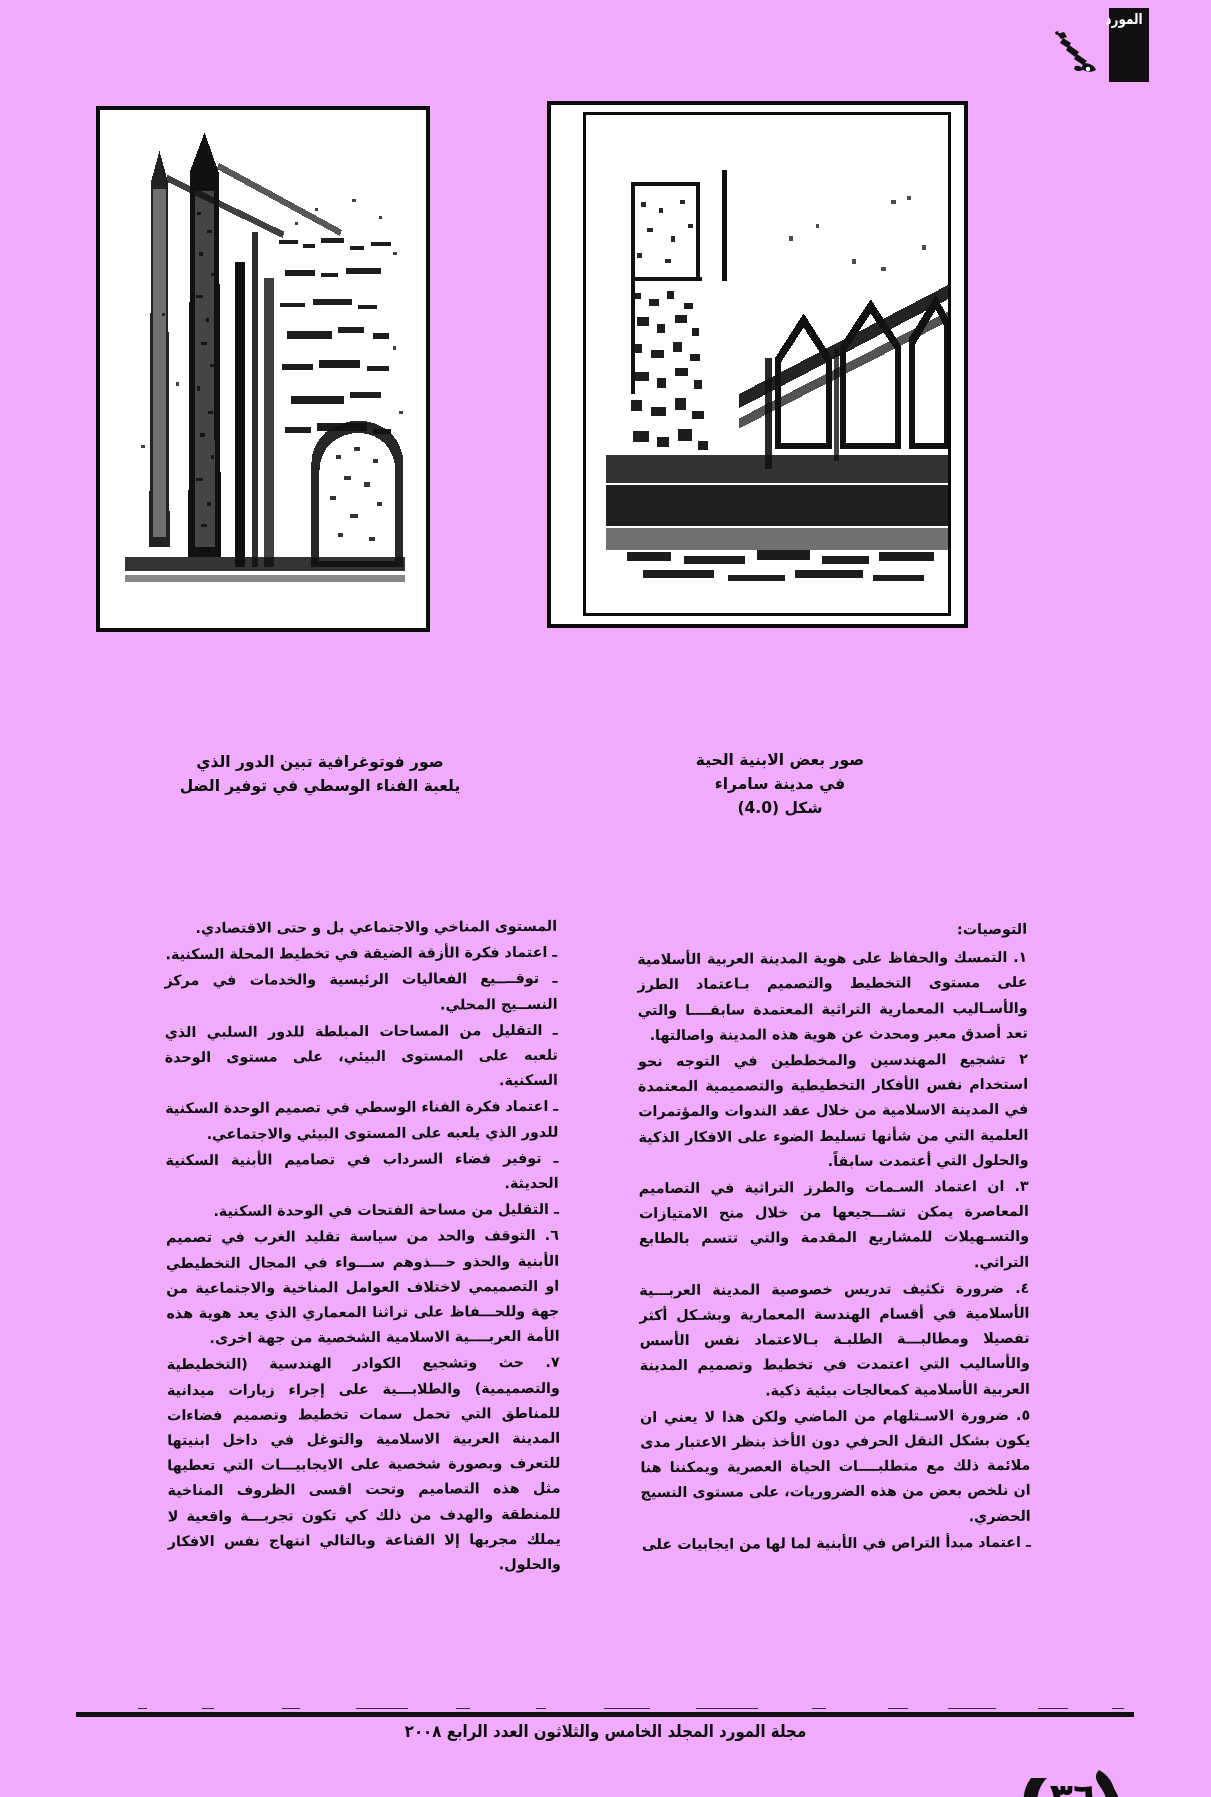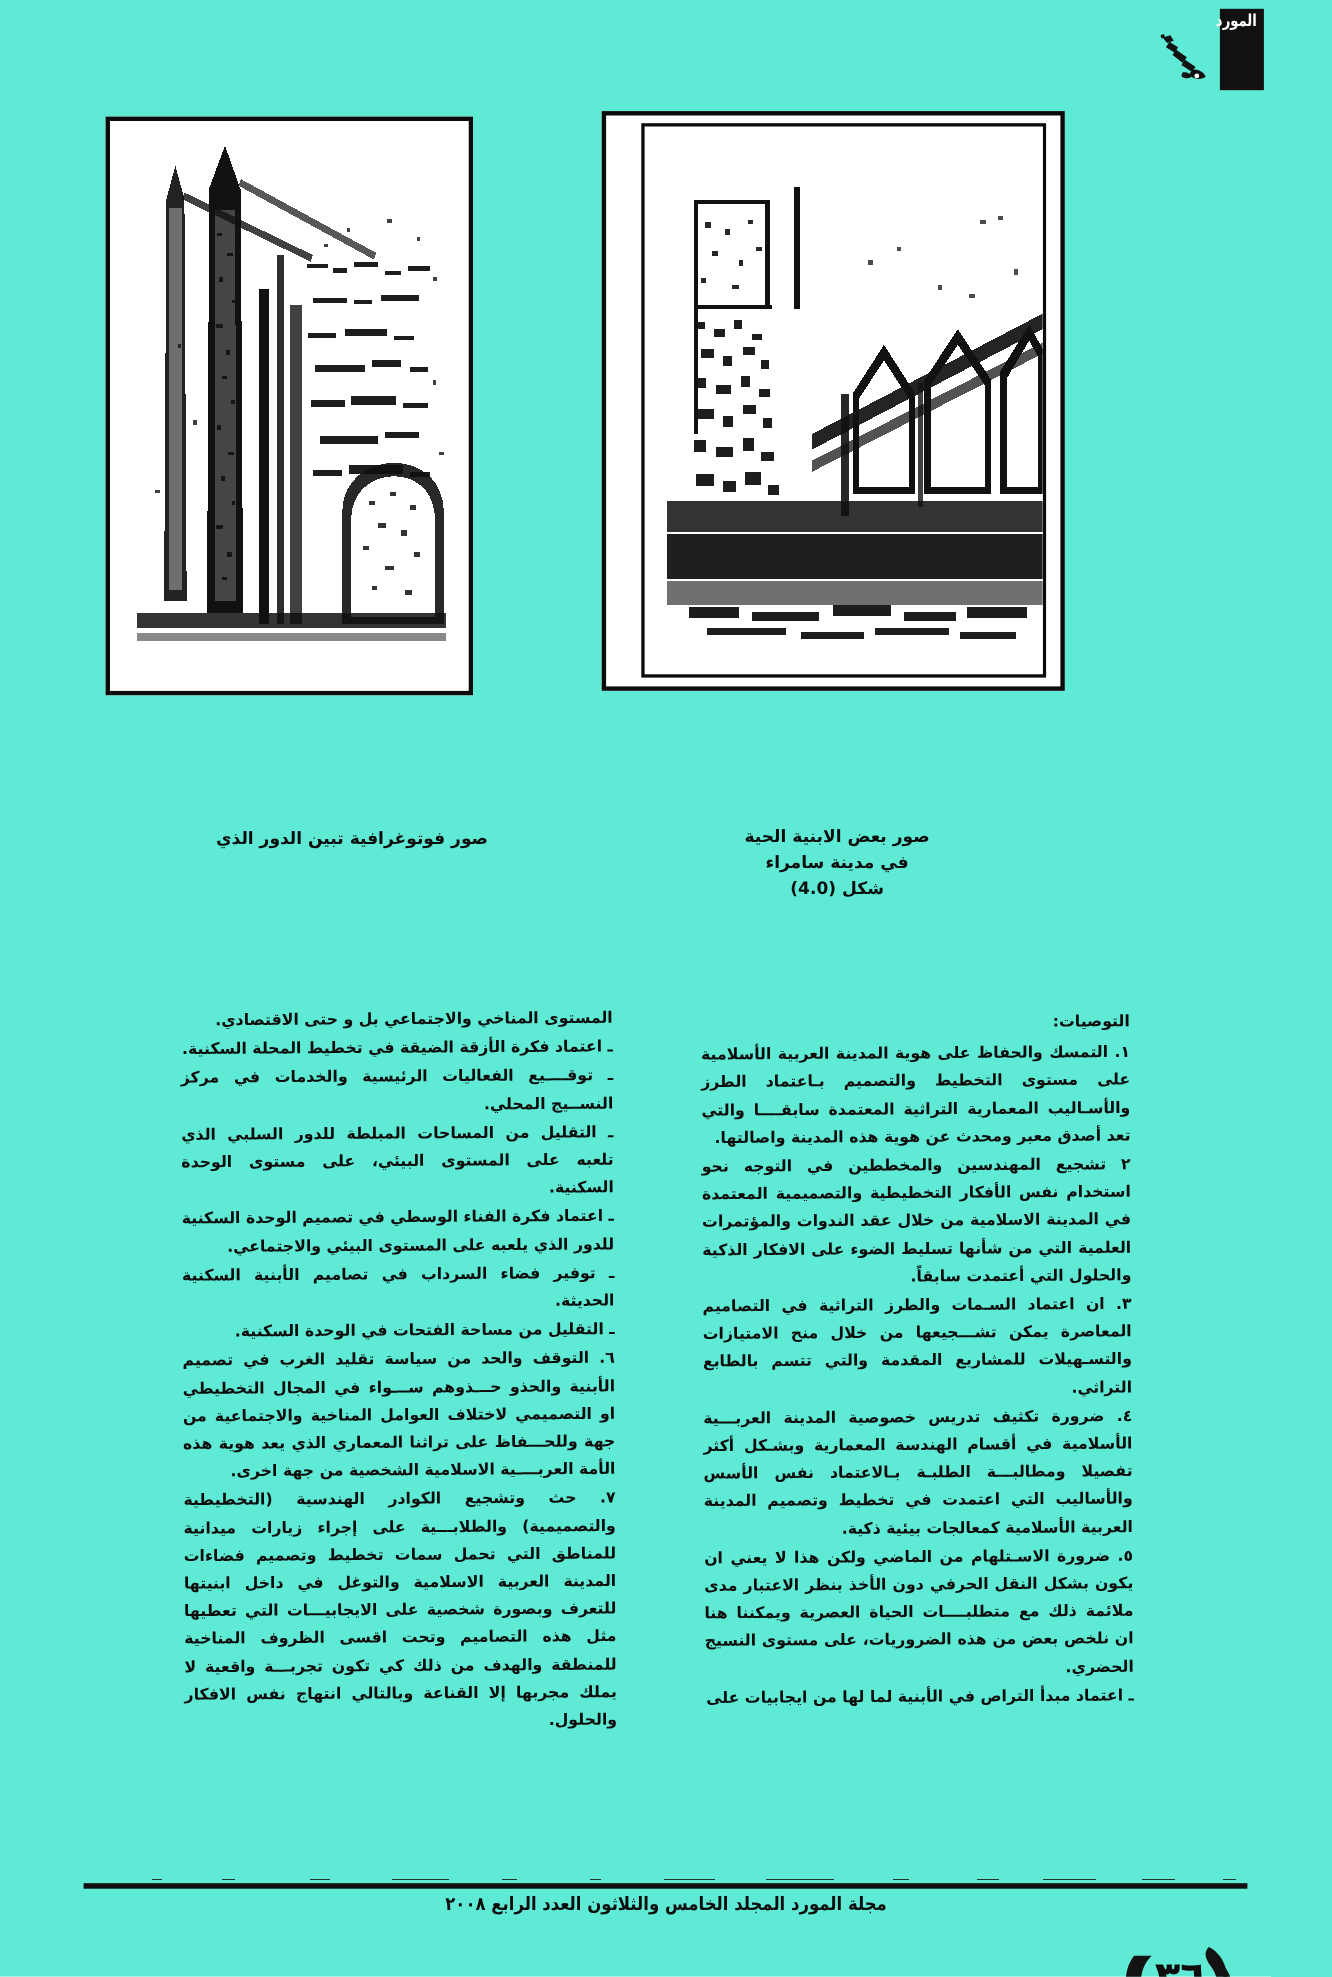--- a/index.html
+++ b/index.html
@@ -5,21 +5,21 @@
 <style>
   html,body{margin:0;padding:0;background:#ffffff;}
   body{
     width:1211px;height:1797px;position:relative;overflow:hidden;
     font-family:"DejaVu Sans","Liberation Sans",sans-serif;
     color:#0a0a0a;
     -webkit-font-smoothing:none;
   }
   .page{
     position:absolute;inset:0;
-    background:#5eead4;
+    background:#f0abfc;
   }
   
   #masthead{
     position:absolute;top:4px;right:36px;width:150px;height:86px;
   }
   #masthead .blk{
     position:absolute;right:26px;top:4px;width:40px;height:74px;
     background:#111;
   }
   #masthead .blk .glyphs{
@@ -41,21 +41,21 @@
   .scanart{position:absolute;inset:0;}
   .scanart svg{display:block;width:100%;height:100%;}
 
   
   .caption{
     position:absolute;text-align:center;direction:rtl;
     font-weight:700;font-size:15.5px;line-height:24px;
     letter-spacing:-0.2px;color:#0d0d0d;
   }
   #cap-left{left:110px;top:750px;width:420px;}
-  #cap-right{left:581px;top:748px;width:360px;}
+  #cap-right{left:600px;top:748px;width:360px;}
 
   
   .col{
     position:absolute;direction:rtl;text-align:justify;
     font-size:14.3px;line-height:25.2px;font-weight:700;
     letter-spacing:-0.25px;color:#0d0d0d;
     text-align-last:right;
   }
   #col-right{right:182px;top:918px;width:390px;}
   #col-left{right:652px;top:915px;width:393px;}
@@ -294,20 +294,21 @@
               <rect x="200" y="120" width="4" height="4"></rect>
             <rect x="226" y="108" width="3" height="4"></rect>
           </g>
         </g>
       </svg>
     </div>
   </div>
 
   <div id="cap-left" class="caption">
     <div>صور فوتوغرافية تبين الدور الذي</div>
+    <div>يلعبة الفناء الوسطي في توفير الضل</div>
   </div>
 
   <div id="cap-right" class="caption">
     <div>صور بعض الابنية الحية</div>
     <div>في مدينة سامراء</div>
     <div>شكل (4.0)</div>
   </div>
 
   <div id="col-right" class="col skew">
     <p class="head">التوصيات:</p>

